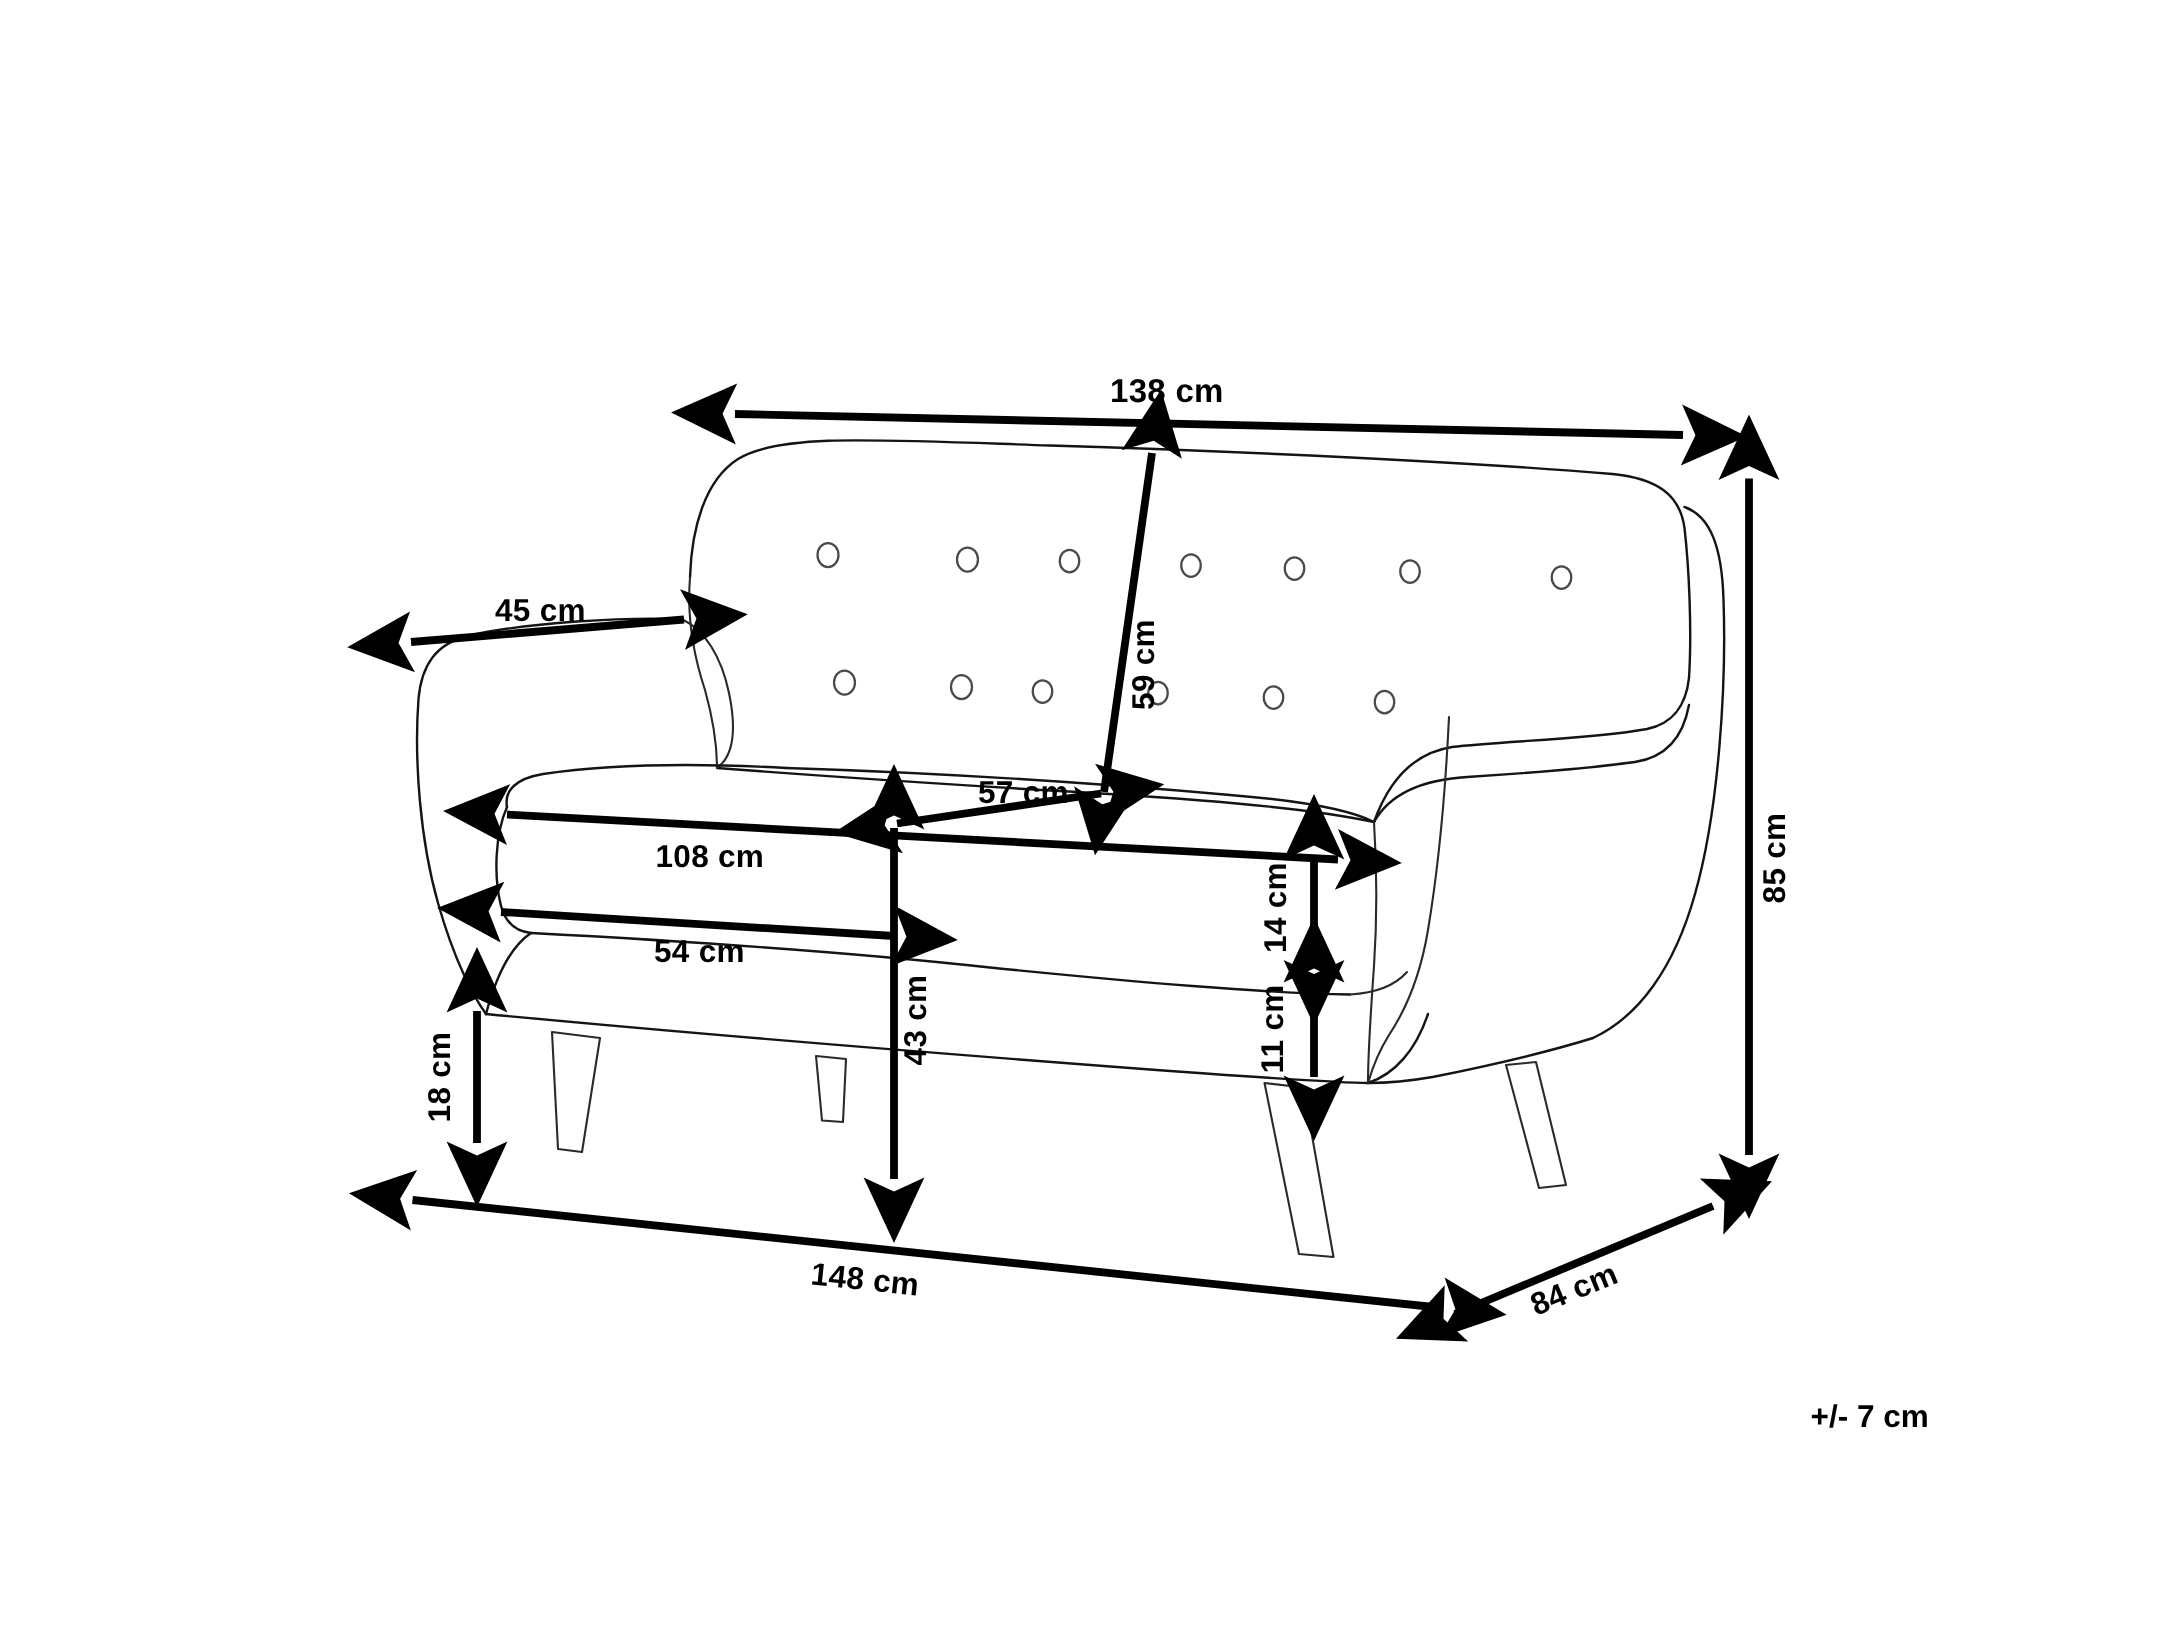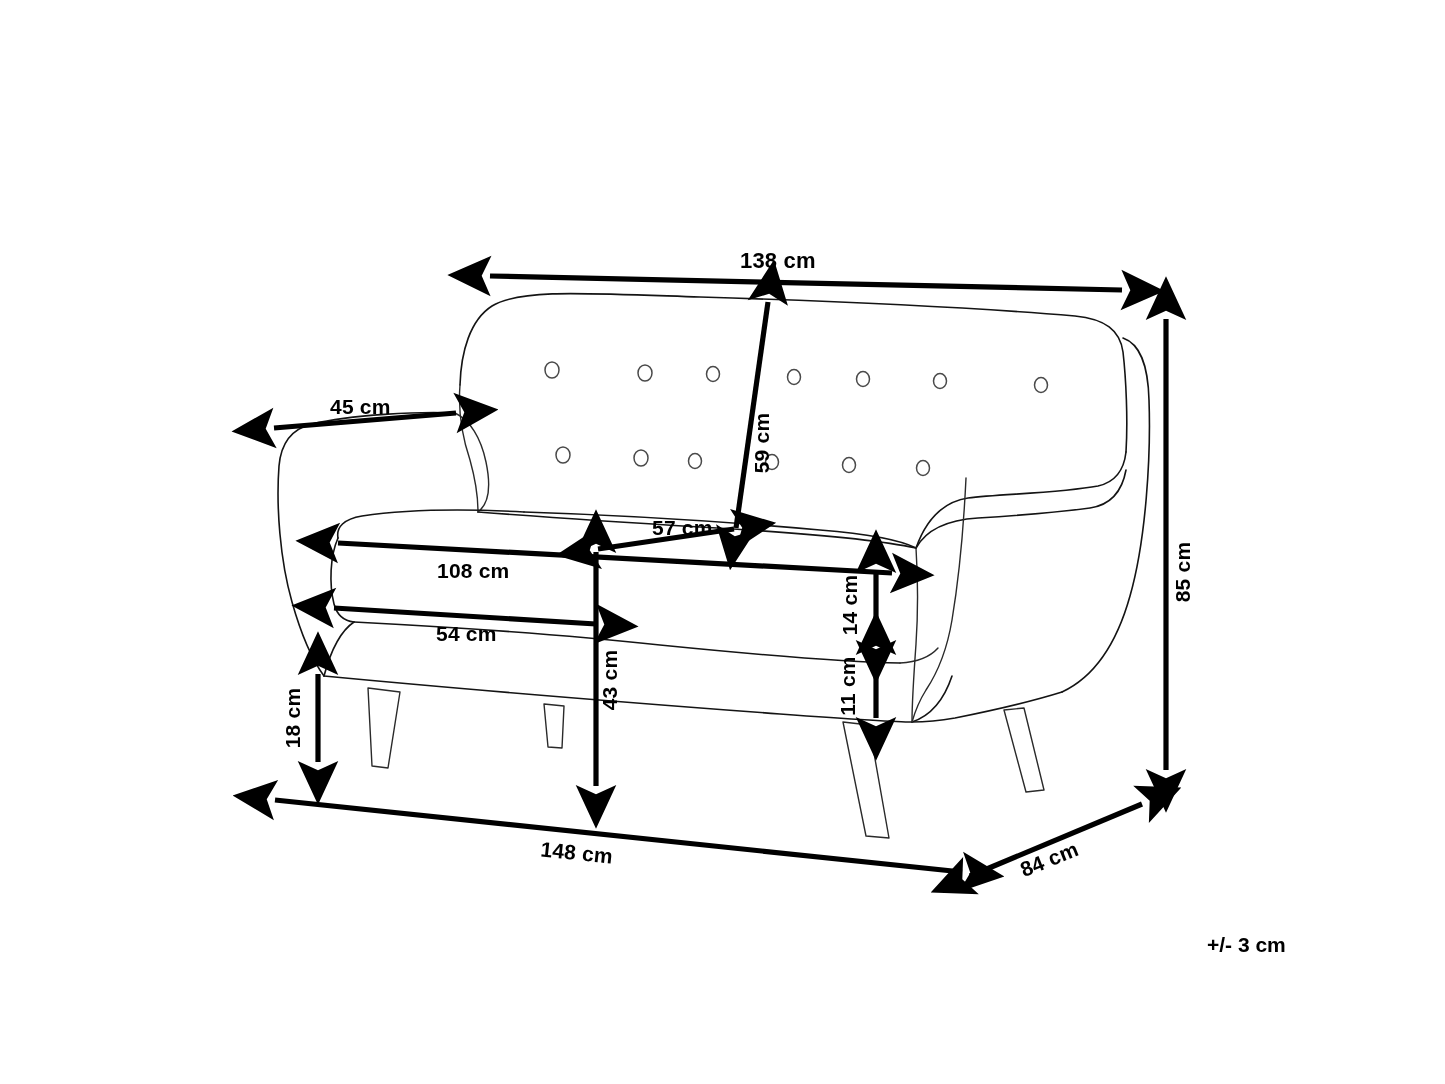--- a/index.html
+++ b/index.html
@@ -238,15 +238,15 @@
 
       <line class="dim-line" x1="275" y1="800" x2="962" y2="872" marker-start="url(#arrowStart)" marker-end="url(#arrowEnd)"></line>
       <text class="dim-label" x="576" y="860" text-anchor="middle" transform="rotate(6 576 860)">148 cm</text>
 
       <line class="dim-line" x1="970" y1="876" x2="1142" y2="804" marker-start="url(#arrowStart)" marker-end="url(#arrowEnd)"></line>
       <text class="dim-label" x="1052" y="866" text-anchor="middle" transform="rotate(-22 1052 866)">84 cm</text>
 
     </g>
   </svg>
 
-  <div class="tolerance-note" style="left:1207px; top:933px;">+/- 3 cm</div>
+  <div class="tolerance-note" style="left:1207px; top:933px;">+/- 7 cm</div>
 
 </div>
 
 </body></html>

